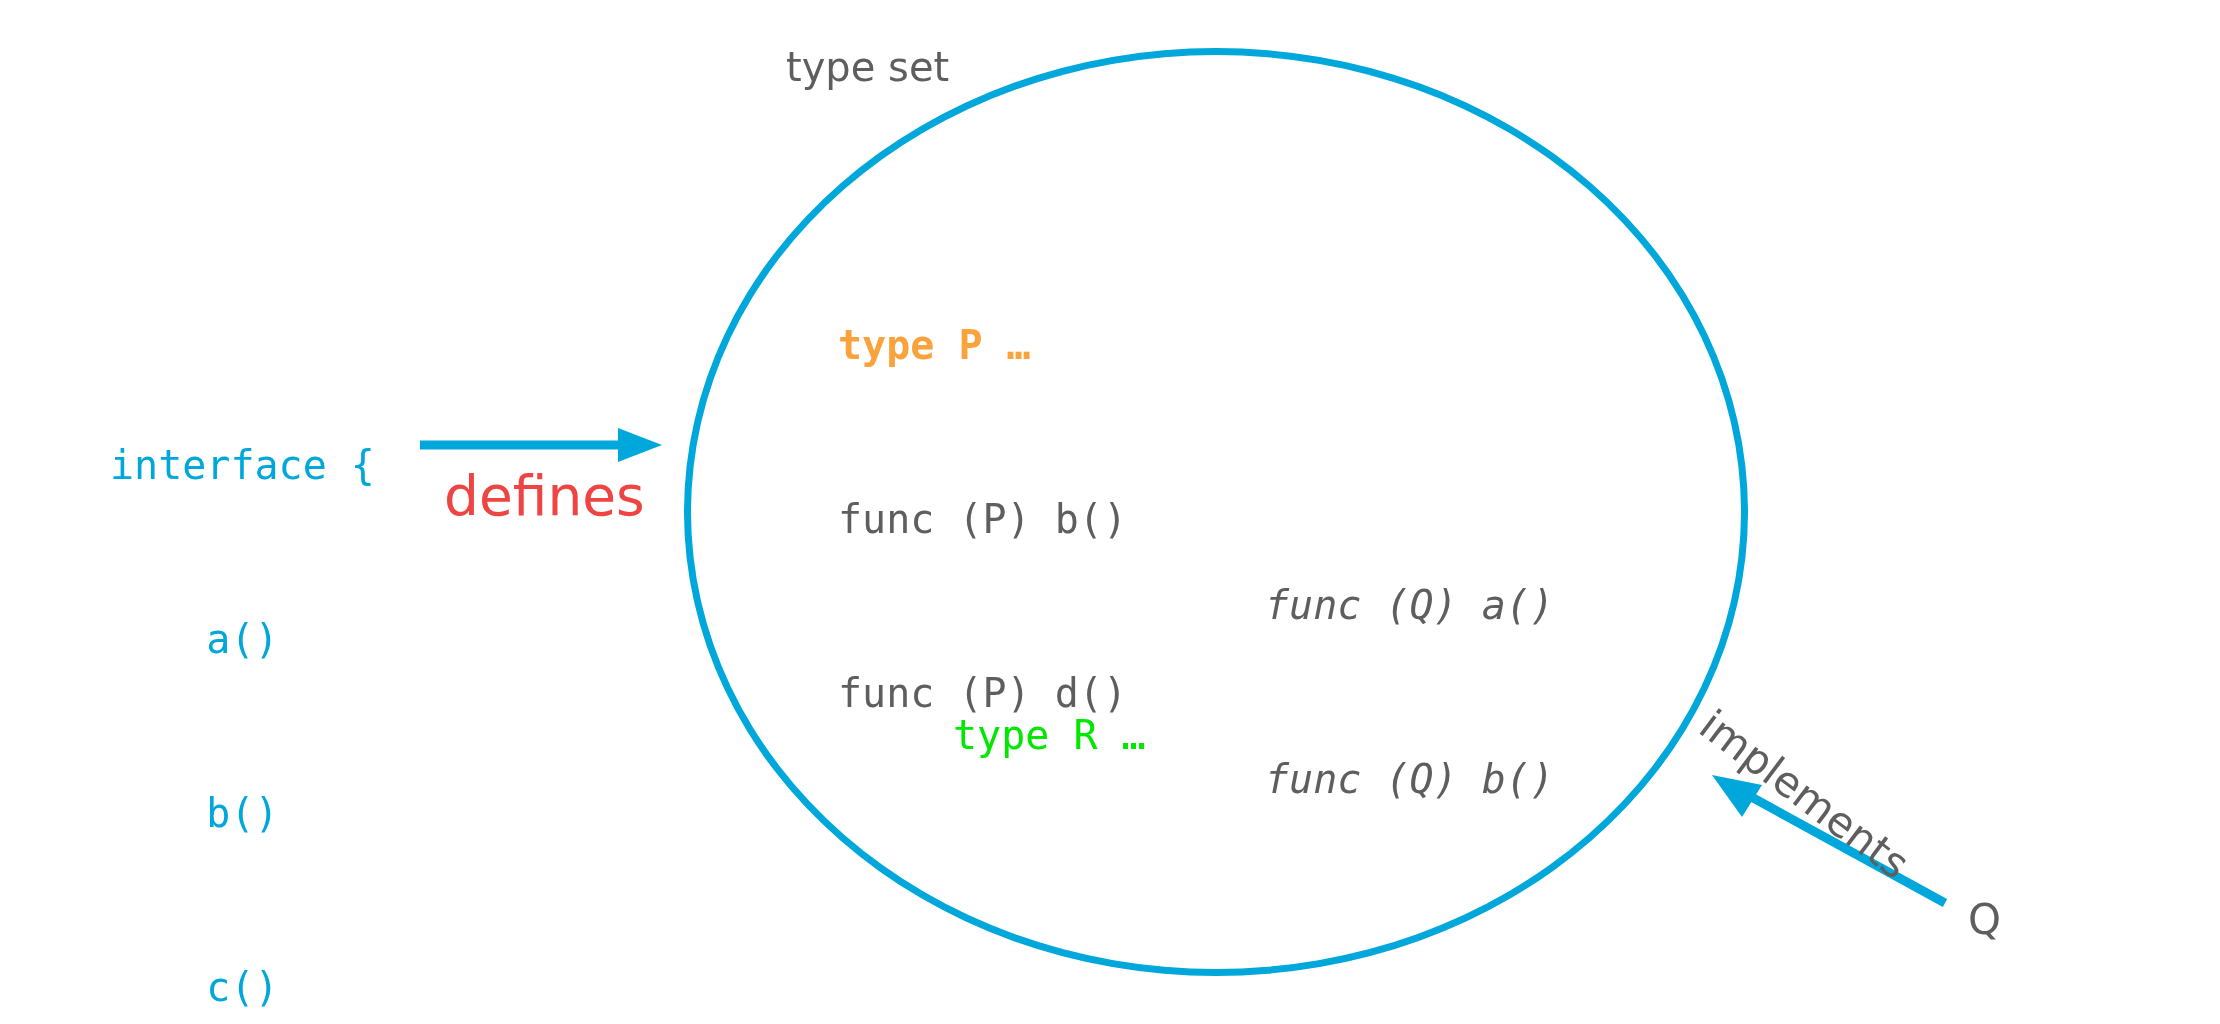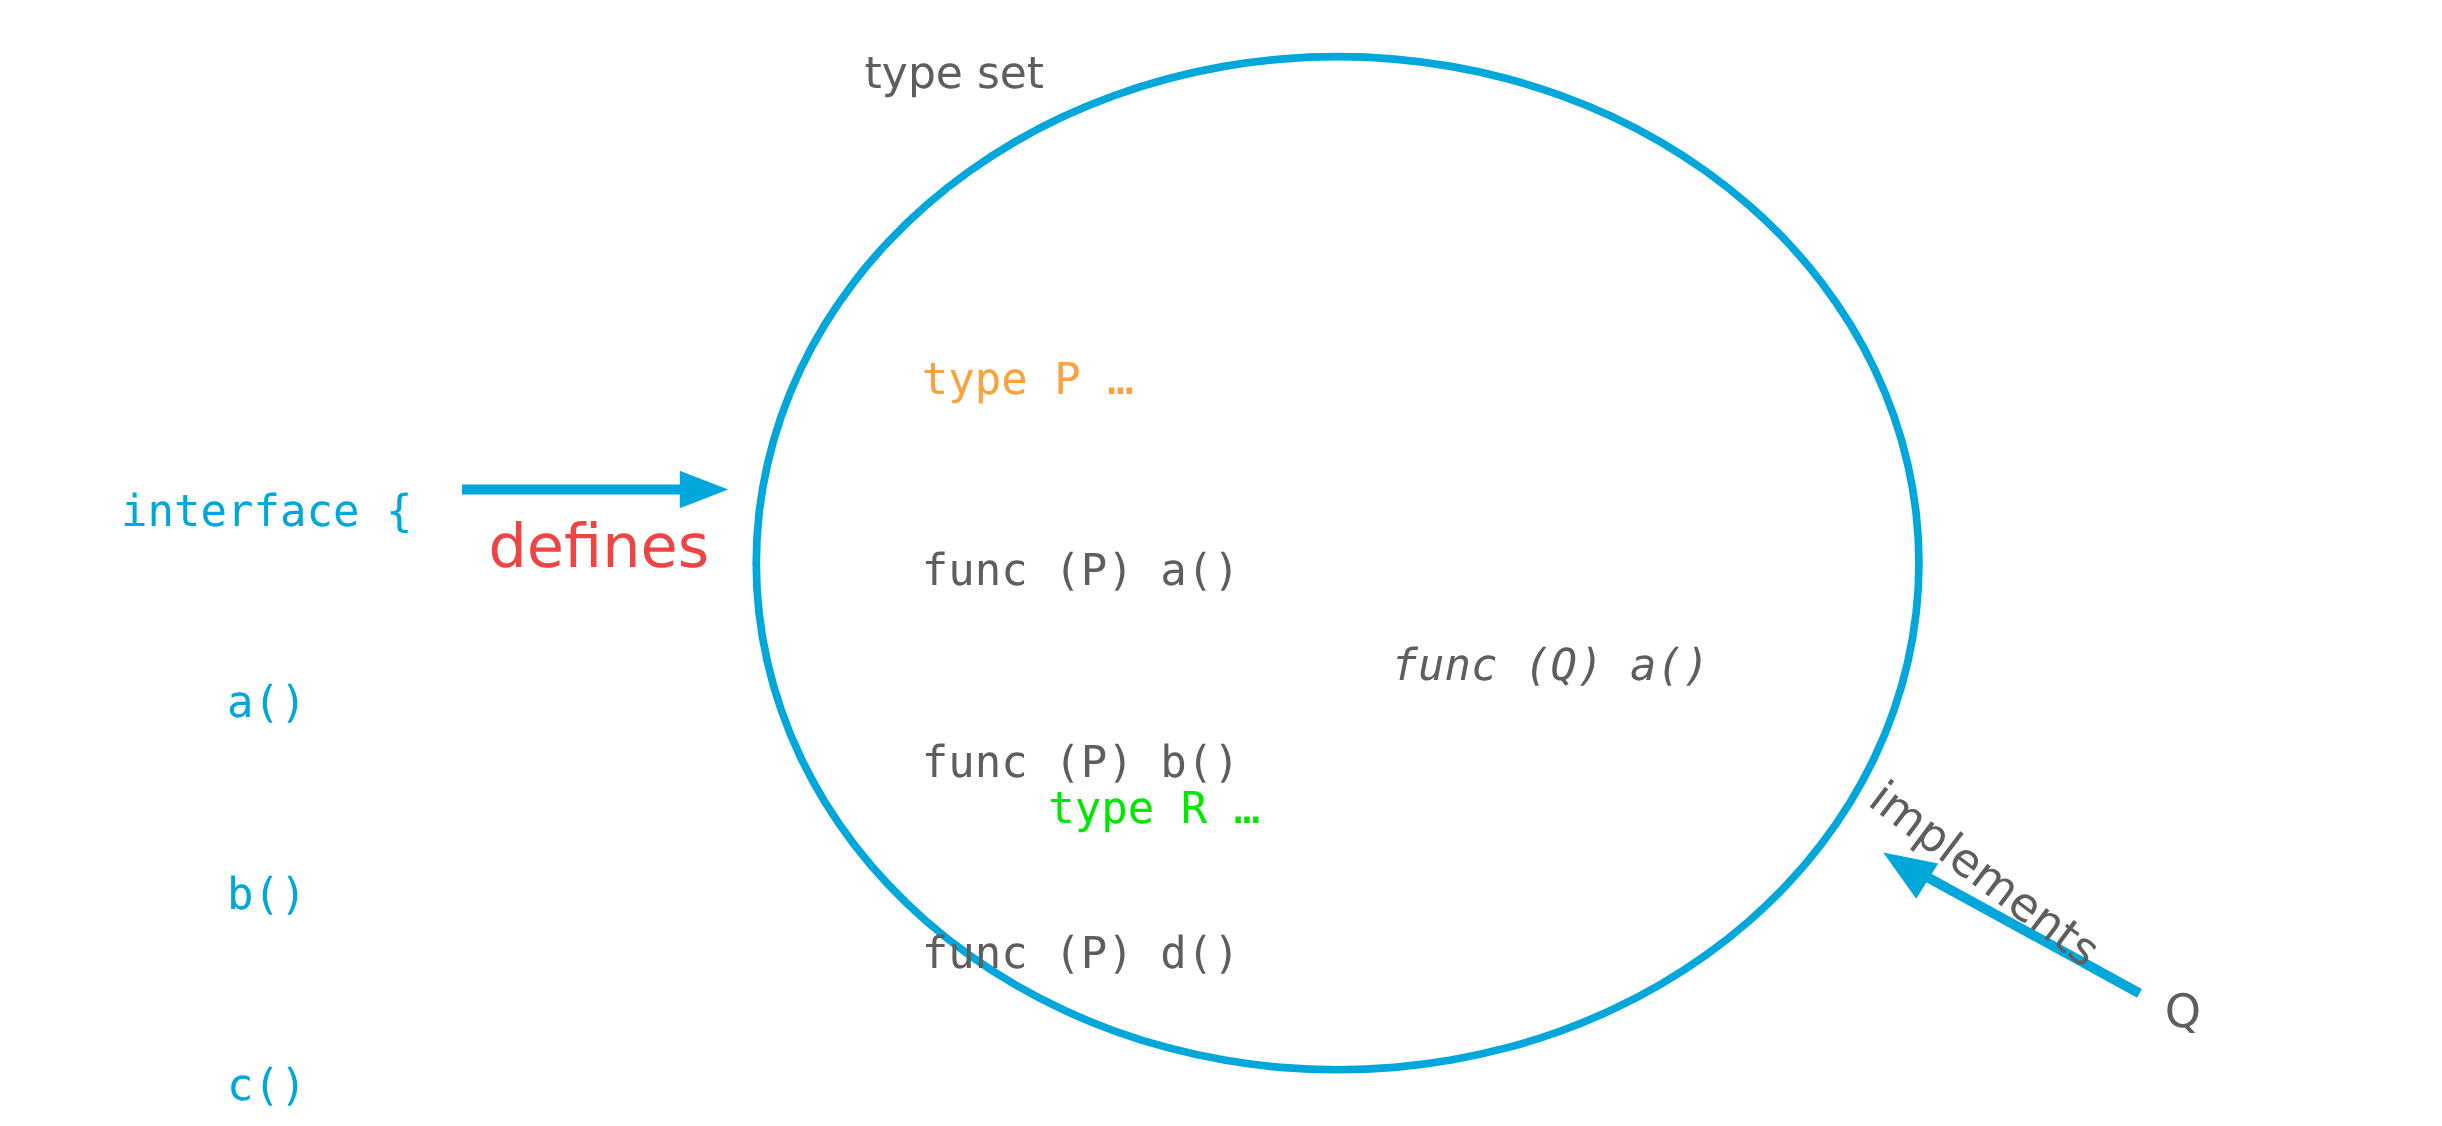--- a/index.html
+++ b/index.html
@@ -56,21 +56,21 @@
     color: #5E5E5E;
     margin-top: 17px;
   }
 
   
   #type-p-block {
     position: absolute;
     left: 838px;
     top: 200px;
   }
-  #type-p-block .hdr { color: #FAA23B; }
+  #type-p-block .hdr { color: #FAA23B; font-weight: bold; }
   #type-p-block .fn  { color: #5E5E5E; }
 
   #type-q-block {
     position: absolute;
     left: 1265px;
     top: 460px;
   }
   #type-q-block .hdr { color: #FF00FF; }
   #type-q-block .fn  { color: #5E5E5E; font-style: italic; }
 
@@ -141,31 +141,31 @@
     <polygon points="206,10 250,27 206,44" fill="#00A7DB"></polygon>
   </svg>
   <div id="defines-label" class="sans">defines</div>
 
   <div id="type-set-ellipse"></div>
 
   <div id="type-set-label" class="sans">type set</div>
 
   <div id="type-p-block" class="mono">
     <div class="hdr">type P …</div>
-    <div class="fn">func (P) a()</div>
     <div class="fn">func (P) b()</div>
     <div class="fn">func (P) d()</div>
   </div>
 
   <div id="type-r-block" class="mono">
     <div class="hdr">type R …</div>
   </div>
 
   <div id="type-q-block" class="mono">
     <div class="fn">func (Q) a()</div>
+    <div class="fn">func (Q) b()</div>
     
     
     
   </div>
 
   <svg id="implements-arrow-svg" viewBox="0 0 290 170" xmlns="http://www.w3.org/2000/svg">
     <line x1="255" y1="148" x2="45" y2="33" stroke="#00A7DB" stroke-width="9"></line>
     <polygon points="22,20 72,30 52,62" fill="#00A7DB"></polygon>
   </svg>
   <div id="implements-label" class="sans">implements</div>

